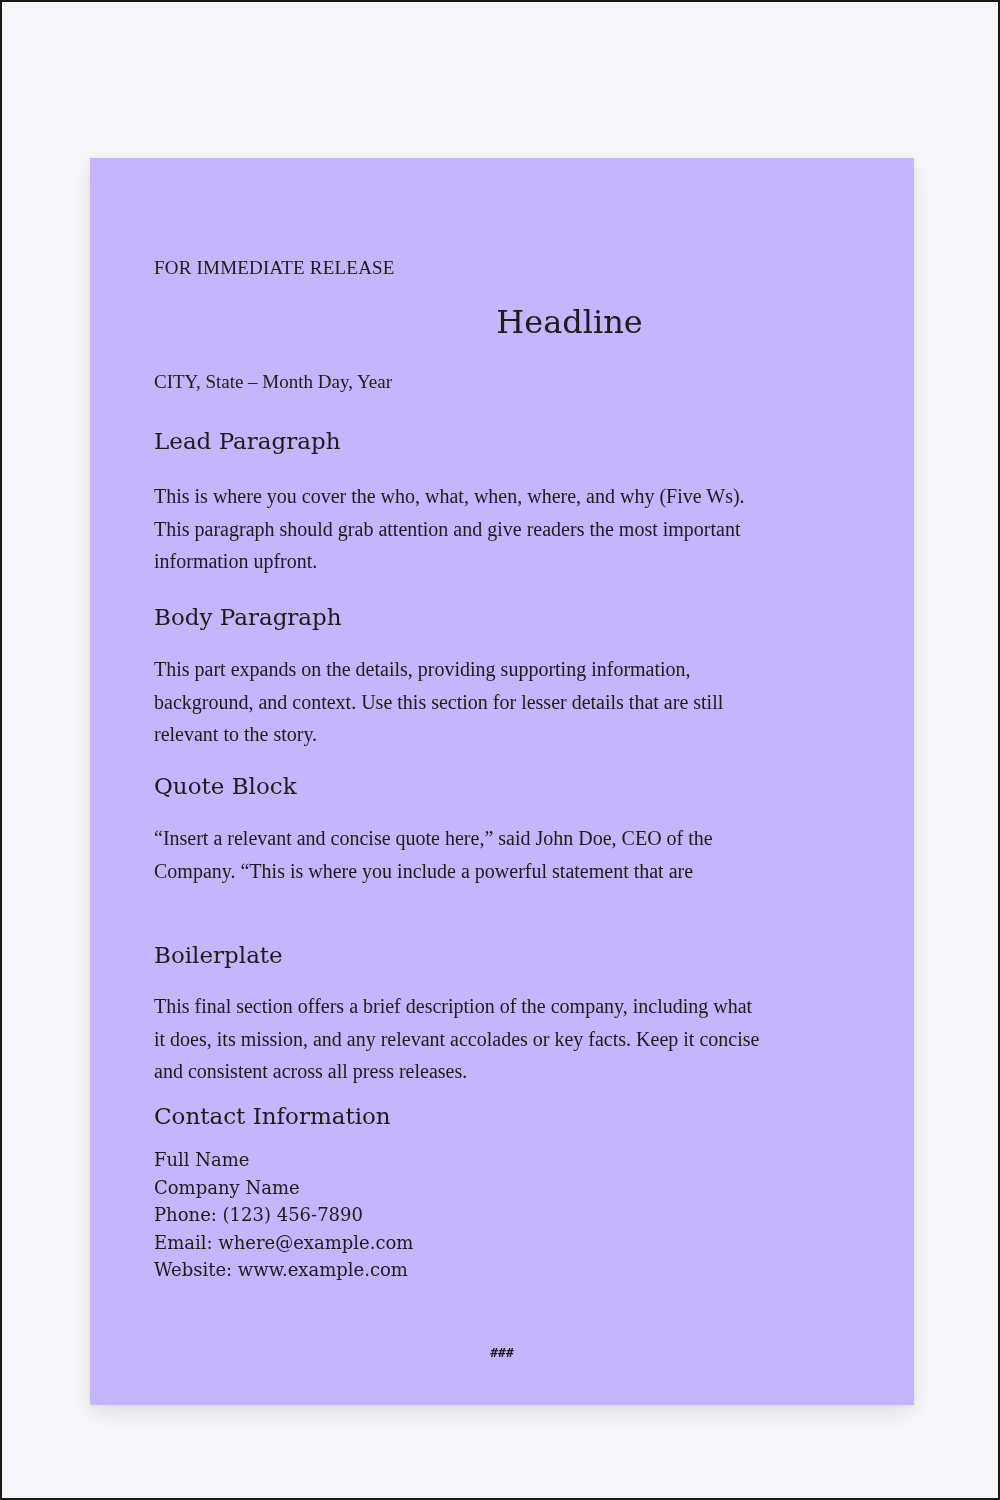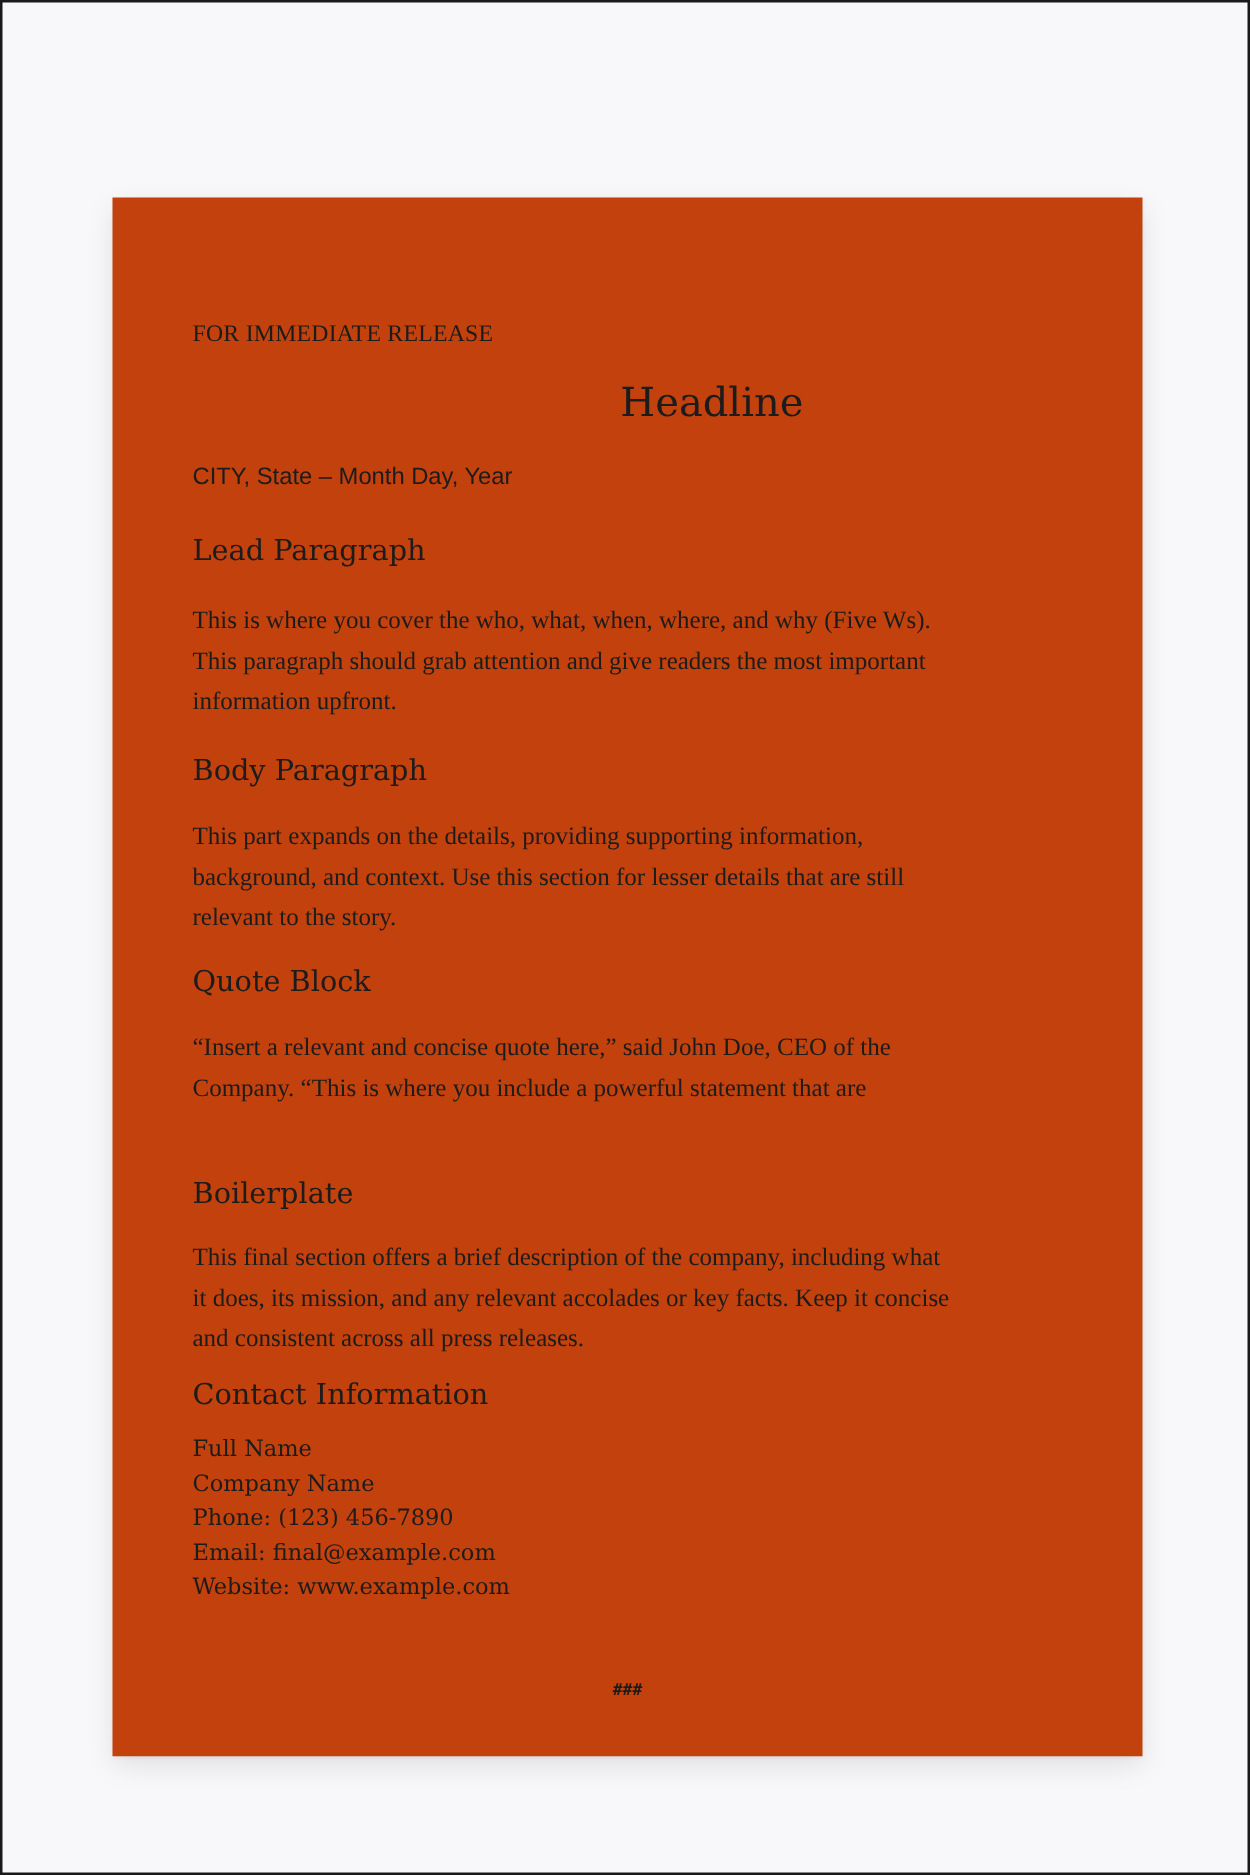--- a/index.html
+++ b/index.html
@@ -10,37 +10,37 @@
     border: 2px solid #1a1a1a;
     position: relative;
     overflow: hidden;
     font-family: "DejaVu Serif", "Liberation Serif", serif;
     color: #1c1c1c;
   }
   .page {
     position: absolute;
     left: 88px; top: 156px;
     width: 824px; height: 1247px;
-    background: #c2410c;
+    background: #c4b5fd;
     box-shadow: 0 8px 22px rgba(0,0,0,0.10), 0 1px 4px rgba(0,0,0,0.06);
   }
   .abs { position: absolute; left: 64px; white-space: nowrap; }
   .release {
     top: 99px;
     font-family: "Liberation Serif", serif;
     font-size: 19px; letter-spacing: 0.2px;
   }
   .headline {
     position: absolute; top: 145px; left: 0; width: 959px; text-align: center;
     font-family: "DejaVu Serif", serif;
     font-size: 32px;
   }
   .dateline {
     top: 213px;
-    font-family: Liberation Sans, sans-serif;
+    font-family: Liberation Serif, serif;
     font-size: 19px;
   }
   .h2 {
     font-family: "DejaVu Serif", serif;
     font-size: 23px;
     text-align: right;
   }
   .para {
     font-family: "Liberation Serif", serif;
     font-size: 20px; line-height: 32.5px;
@@ -90,18 +90,18 @@
     <div>This final section offers a brief description of the company, including what</div>
     <div>it does, its mission, and any relevant accolades or key facts. Keep it concise</div>
     <div>and consistent across all press releases.</div>
   </div>
 
   <div class="abs h2" style="top:945px">Contact Information</div>
   <div class="abs contact" style="top:988px">
     <div>Full Name</div>
     <div>Company Name</div>
     <div>Phone: (123) 456-7890</div>
-    <div>Email: final@example.com</div>
+    <div>Email: where@example.com</div>
     <div>Website: www.example.com</div>
   </div>
 
   <div class="end">###</div>
 </div>
 
 </body></html>

